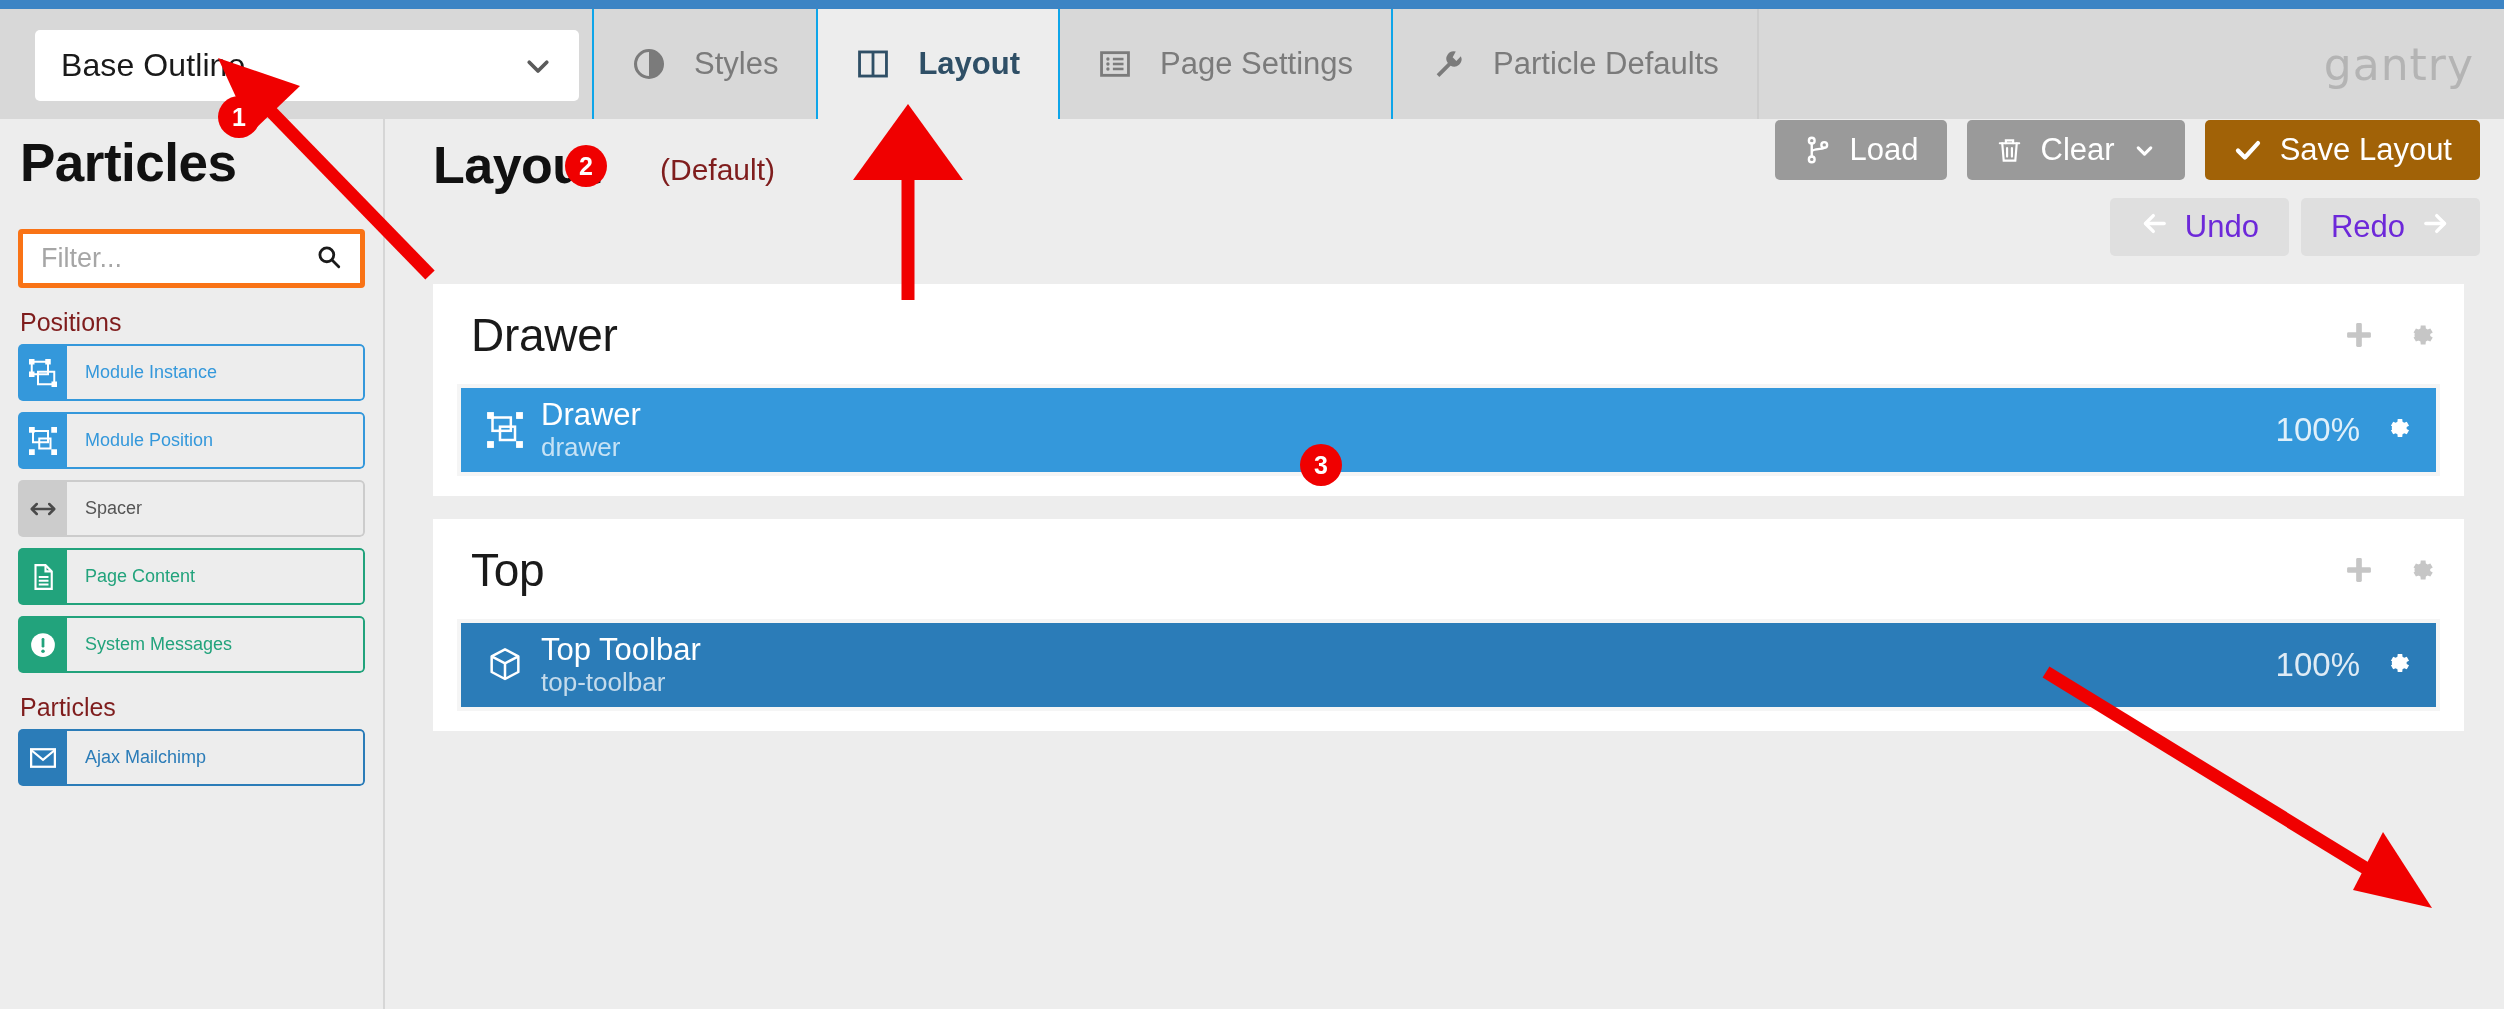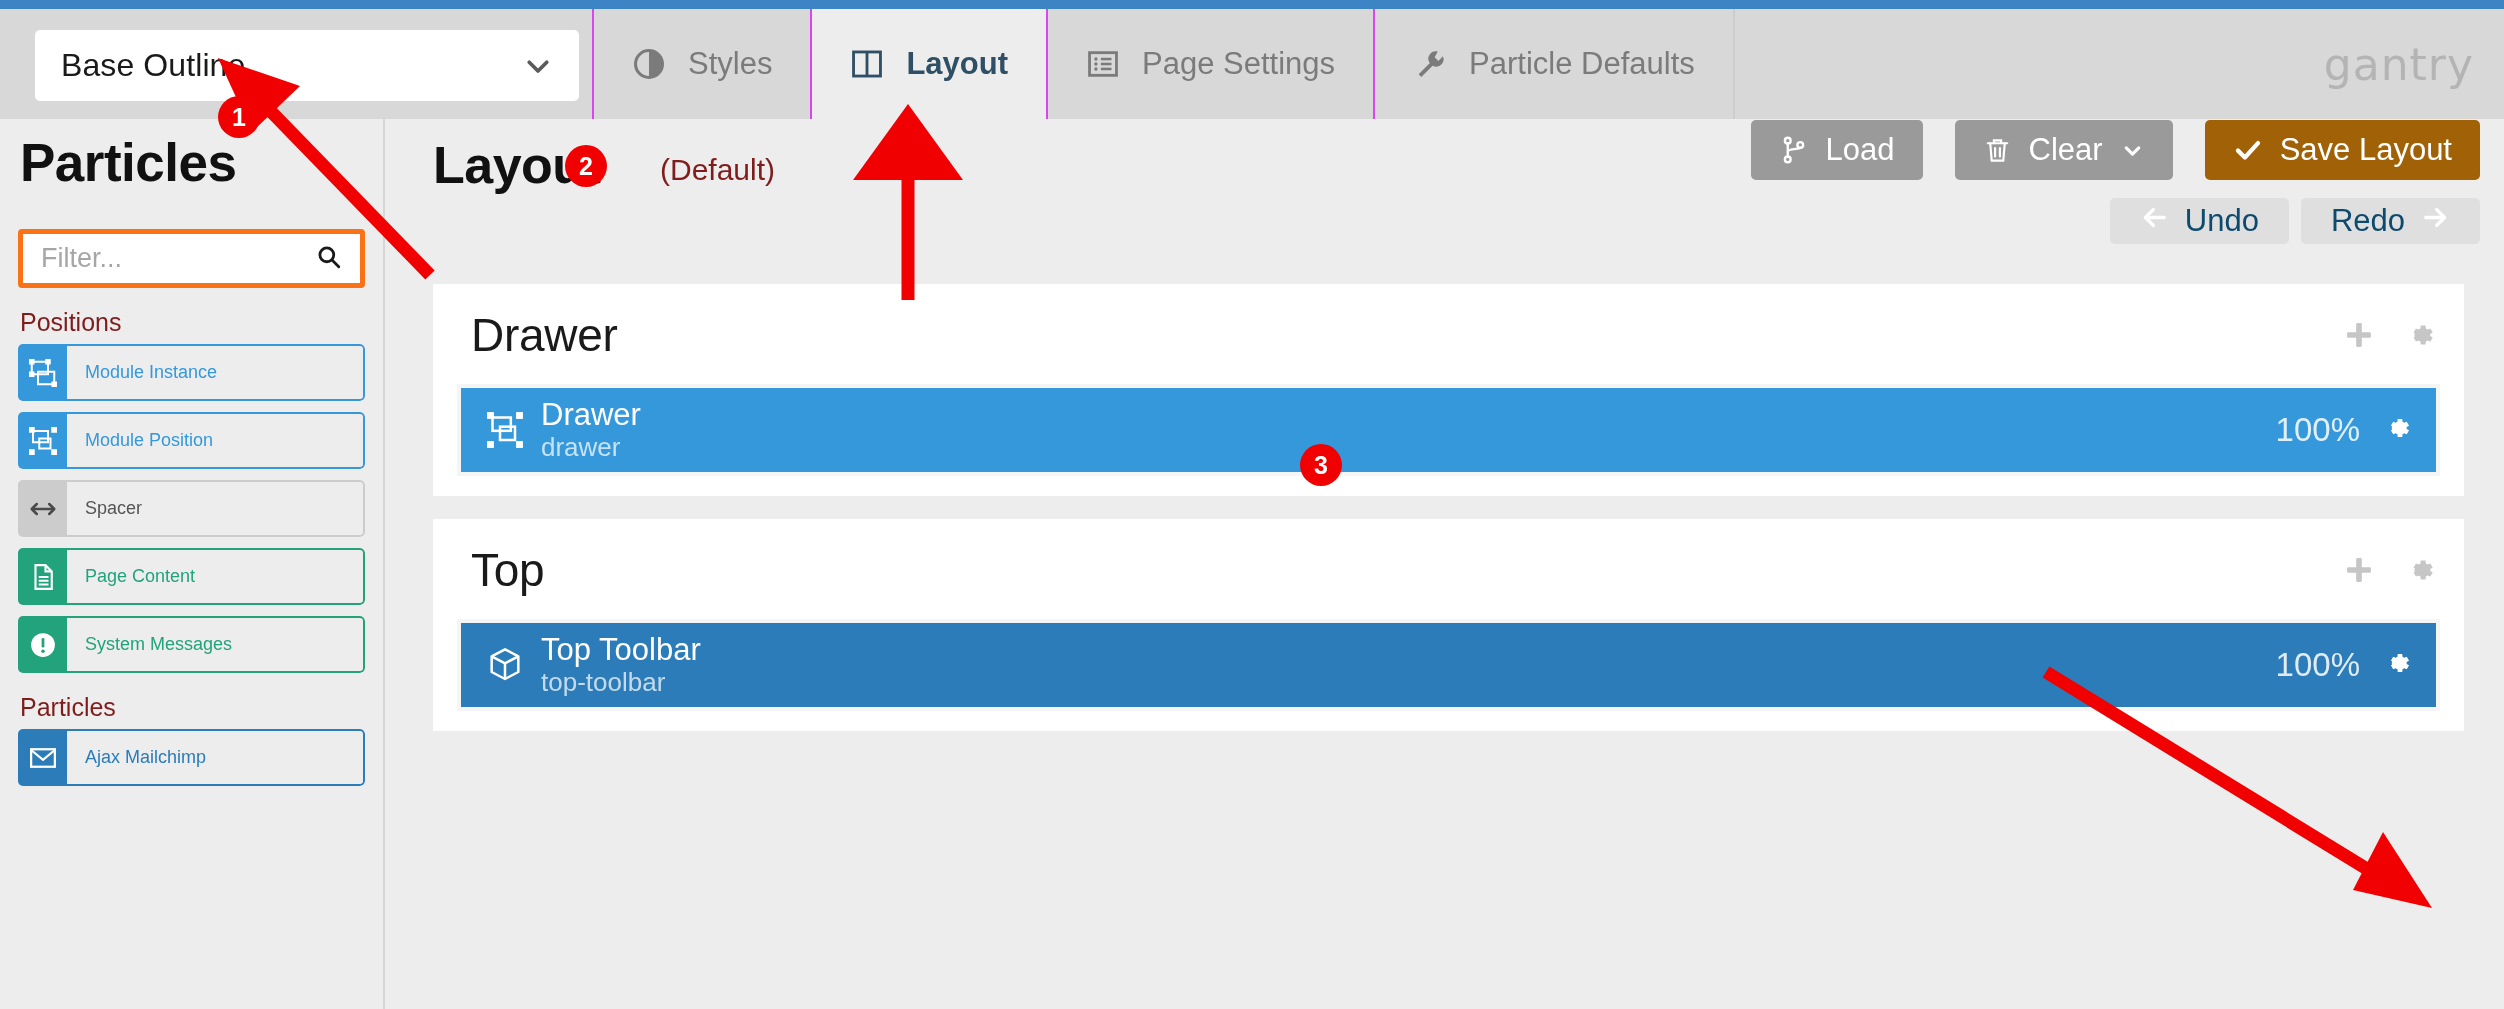--- a/index.html
+++ b/index.html
@@ -39,26 +39,26 @@
     font-size: 32px; color: #1a1a1a; font-weight: 400;
     letter-spacing: .1px;
   }
   .chev { width: 30px; height: 30px; display:block; }
 
   .tabs {
     position: absolute; left: 592px; top: 0;
     height: 110px; display: flex; align-items: stretch;
   }
   .tab {
-    display: flex; align-items: center; gap: 22px;
+    display: flex; align-items: center; gap: 28px;
     padding: 0 38px;
     color: #7b7b7b;
     font-size: 31px;
     cursor: pointer;
-    border-left: 2px solid #d946ef;
+    border-left: 2px solid #0ea5e9;
   }
   .tab:last-child { border-right: 2px solid #cdcdcd; }
   .tab.active {
     background: #ededed;
     color: #2f4f66;
     font-weight: bold;
   }
   .tab .ticon { width: 34px; height: 34px; display: block; flex: 0 0 auto; }
 
   .brand {
@@ -151,41 +151,41 @@
     font-size: 52px; font-weight: bold; color: #111;
     letter-spacing: -.5px;
   }
   .main-subtitle {
     position: absolute; left: 273px; top: 34px;
     font-size: 30px; color: #7f1d1d;
   }
 
   .btn-row {
     position: absolute; right: 24px; top: 1px;
-    display: flex; gap: 32px; align-items: center;
+    display: flex; gap: 20px; align-items: center;
   }
   .btn {
     display: flex; align-items: center; gap: 17px;
     height: 60px; padding: 0 28px;
     border-radius: 5px;
     font-size: 31px; color: #fff;
     cursor: pointer; white-space: nowrap;
   }
   .btn.gray { background: #9a9a9a; }
   .btn.primary { background: #a16207; }
   .btn svg { display: block; }
 
   .undo-row {
     position: absolute; right: 24px; top: 79px;
     display: flex; gap: 12px;
   }
   .ubtn {
     display: flex; align-items: center; gap: 16px;
-    height: 46px; padding: 0 30px;
-    background: #dfdfdf; color: #0c4a6e;
+    height: 58px; padding: 0 30px;
+    background: #dfdfdf; color: #6d28d9;
     border-radius: 5px; font-size: 31px;
     cursor: pointer;
   }
 
   
   .sections { position: absolute; left: 46px; top: 165px; right: 40px; }
   .card {
     background: #fff;
     margin-bottom: 23px;
     padding: 24px 24px 20px 24px;

